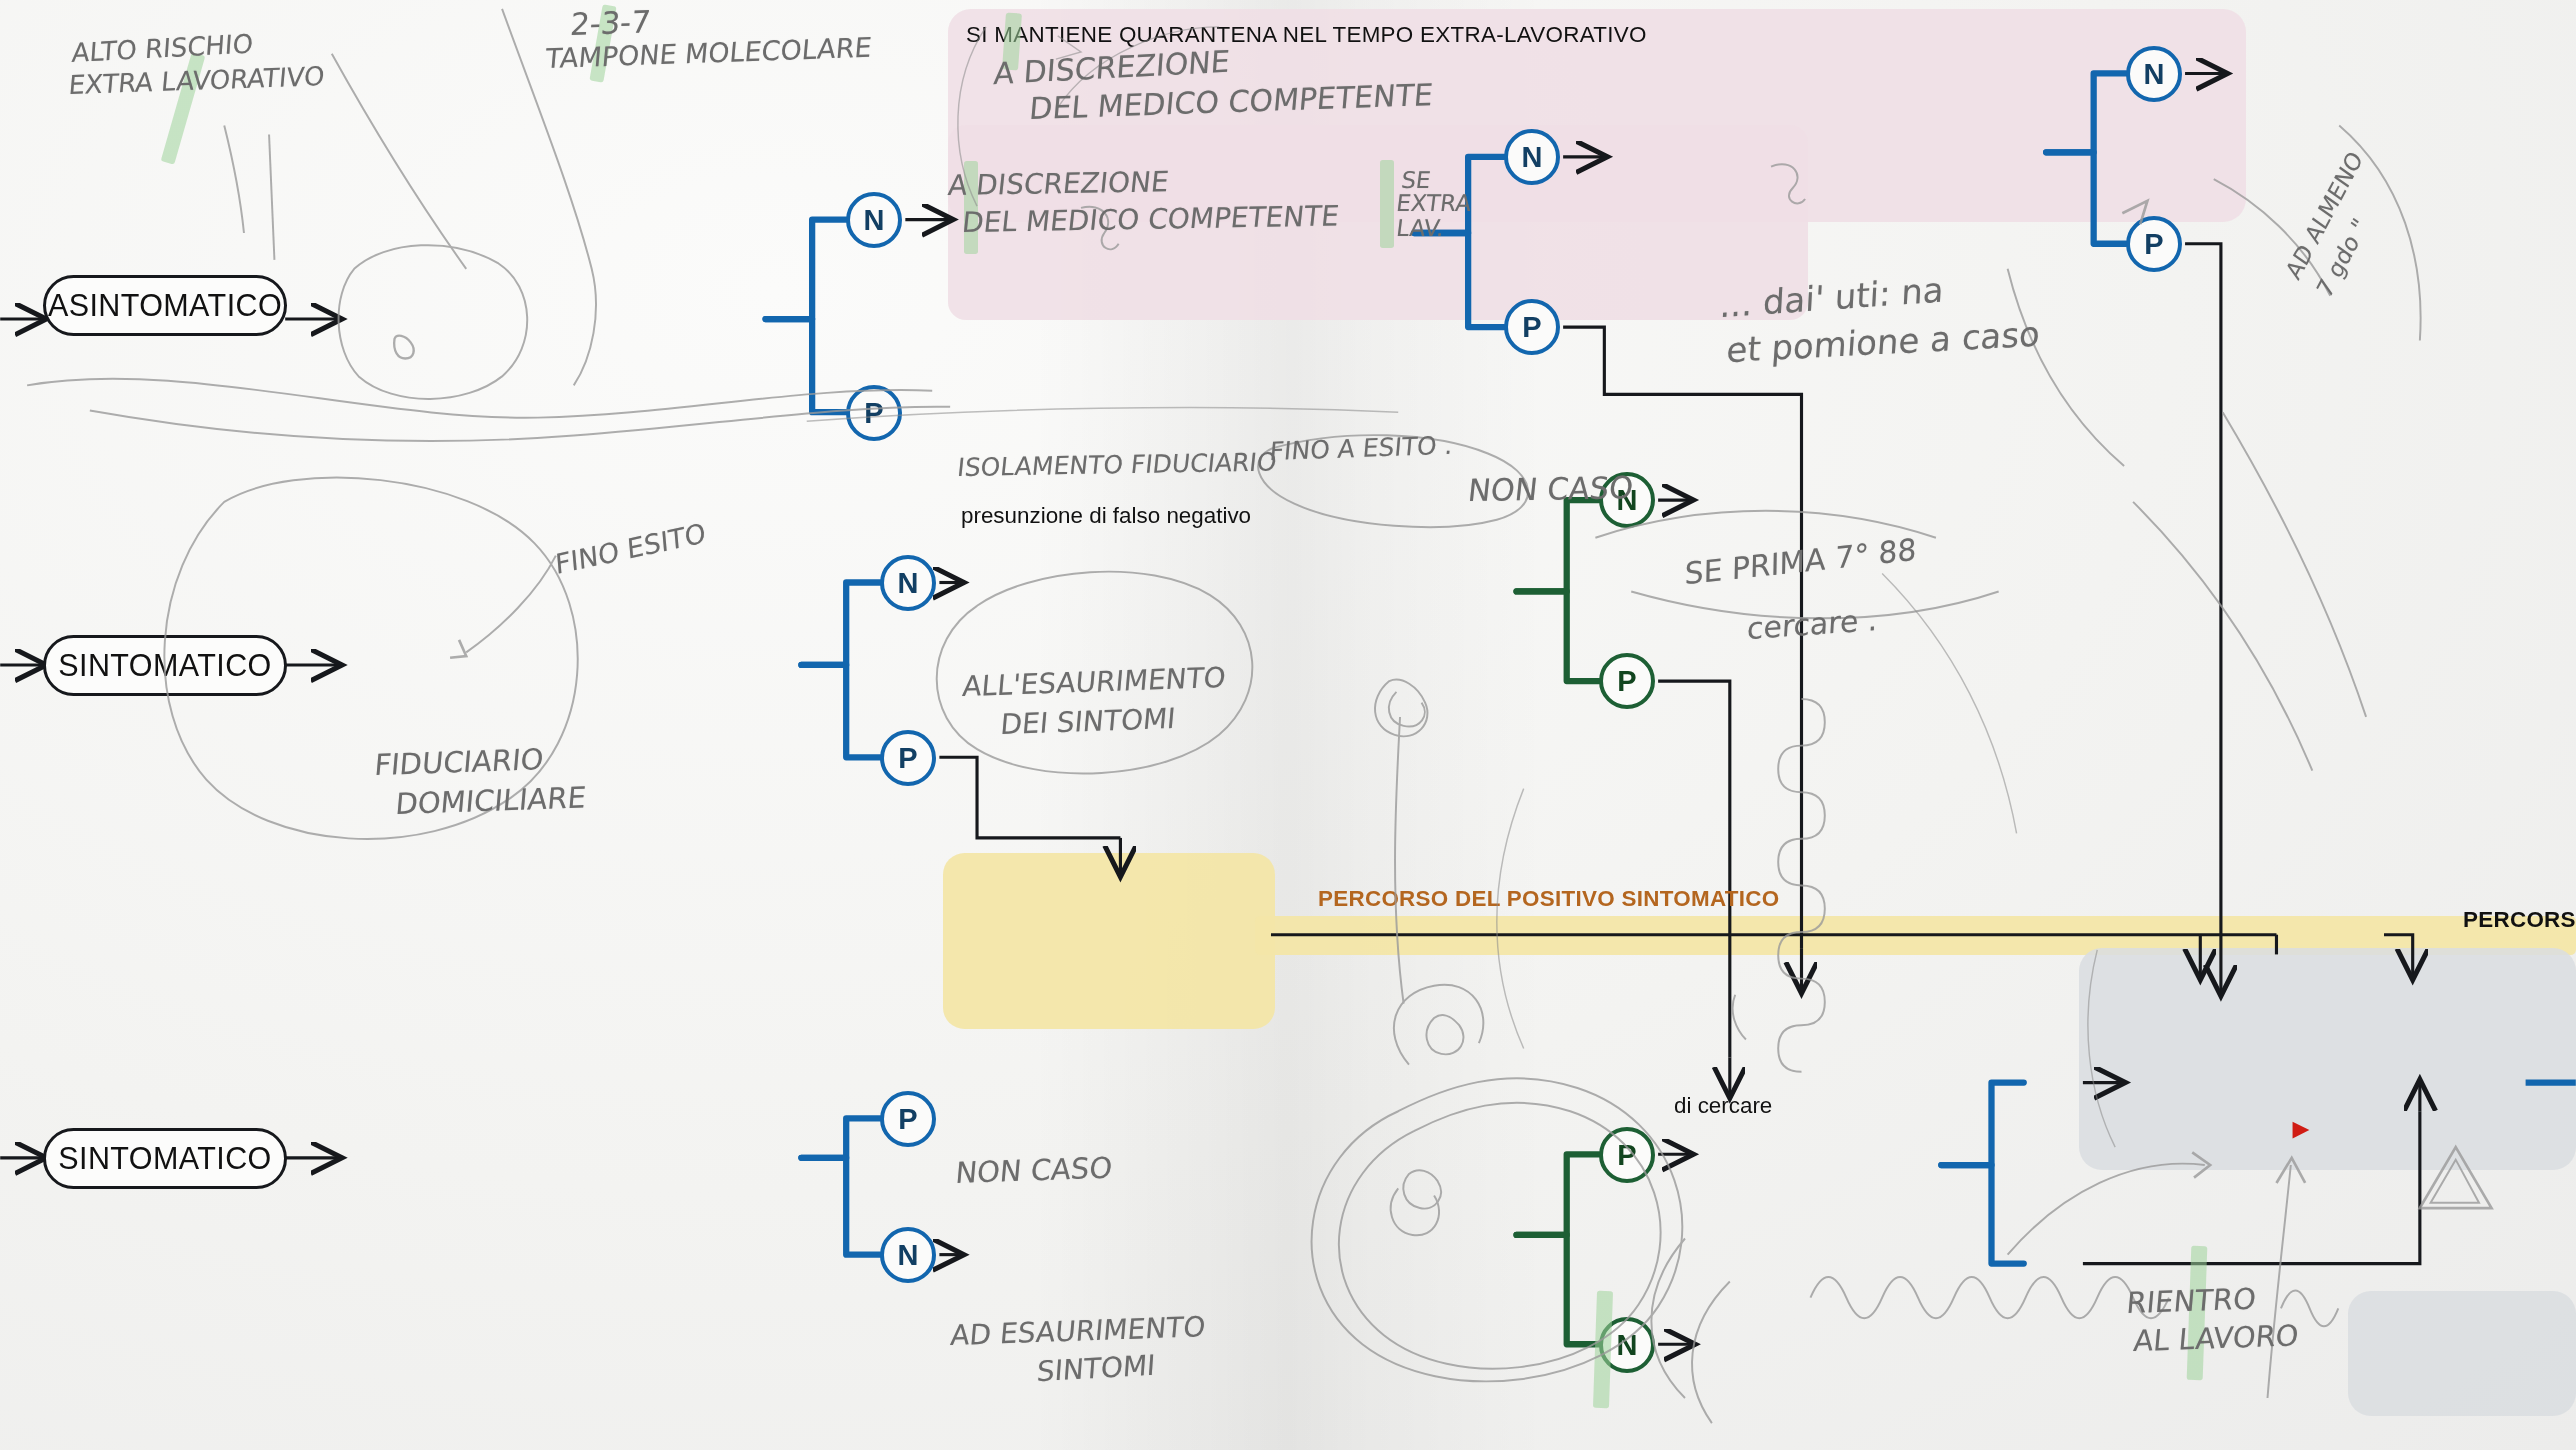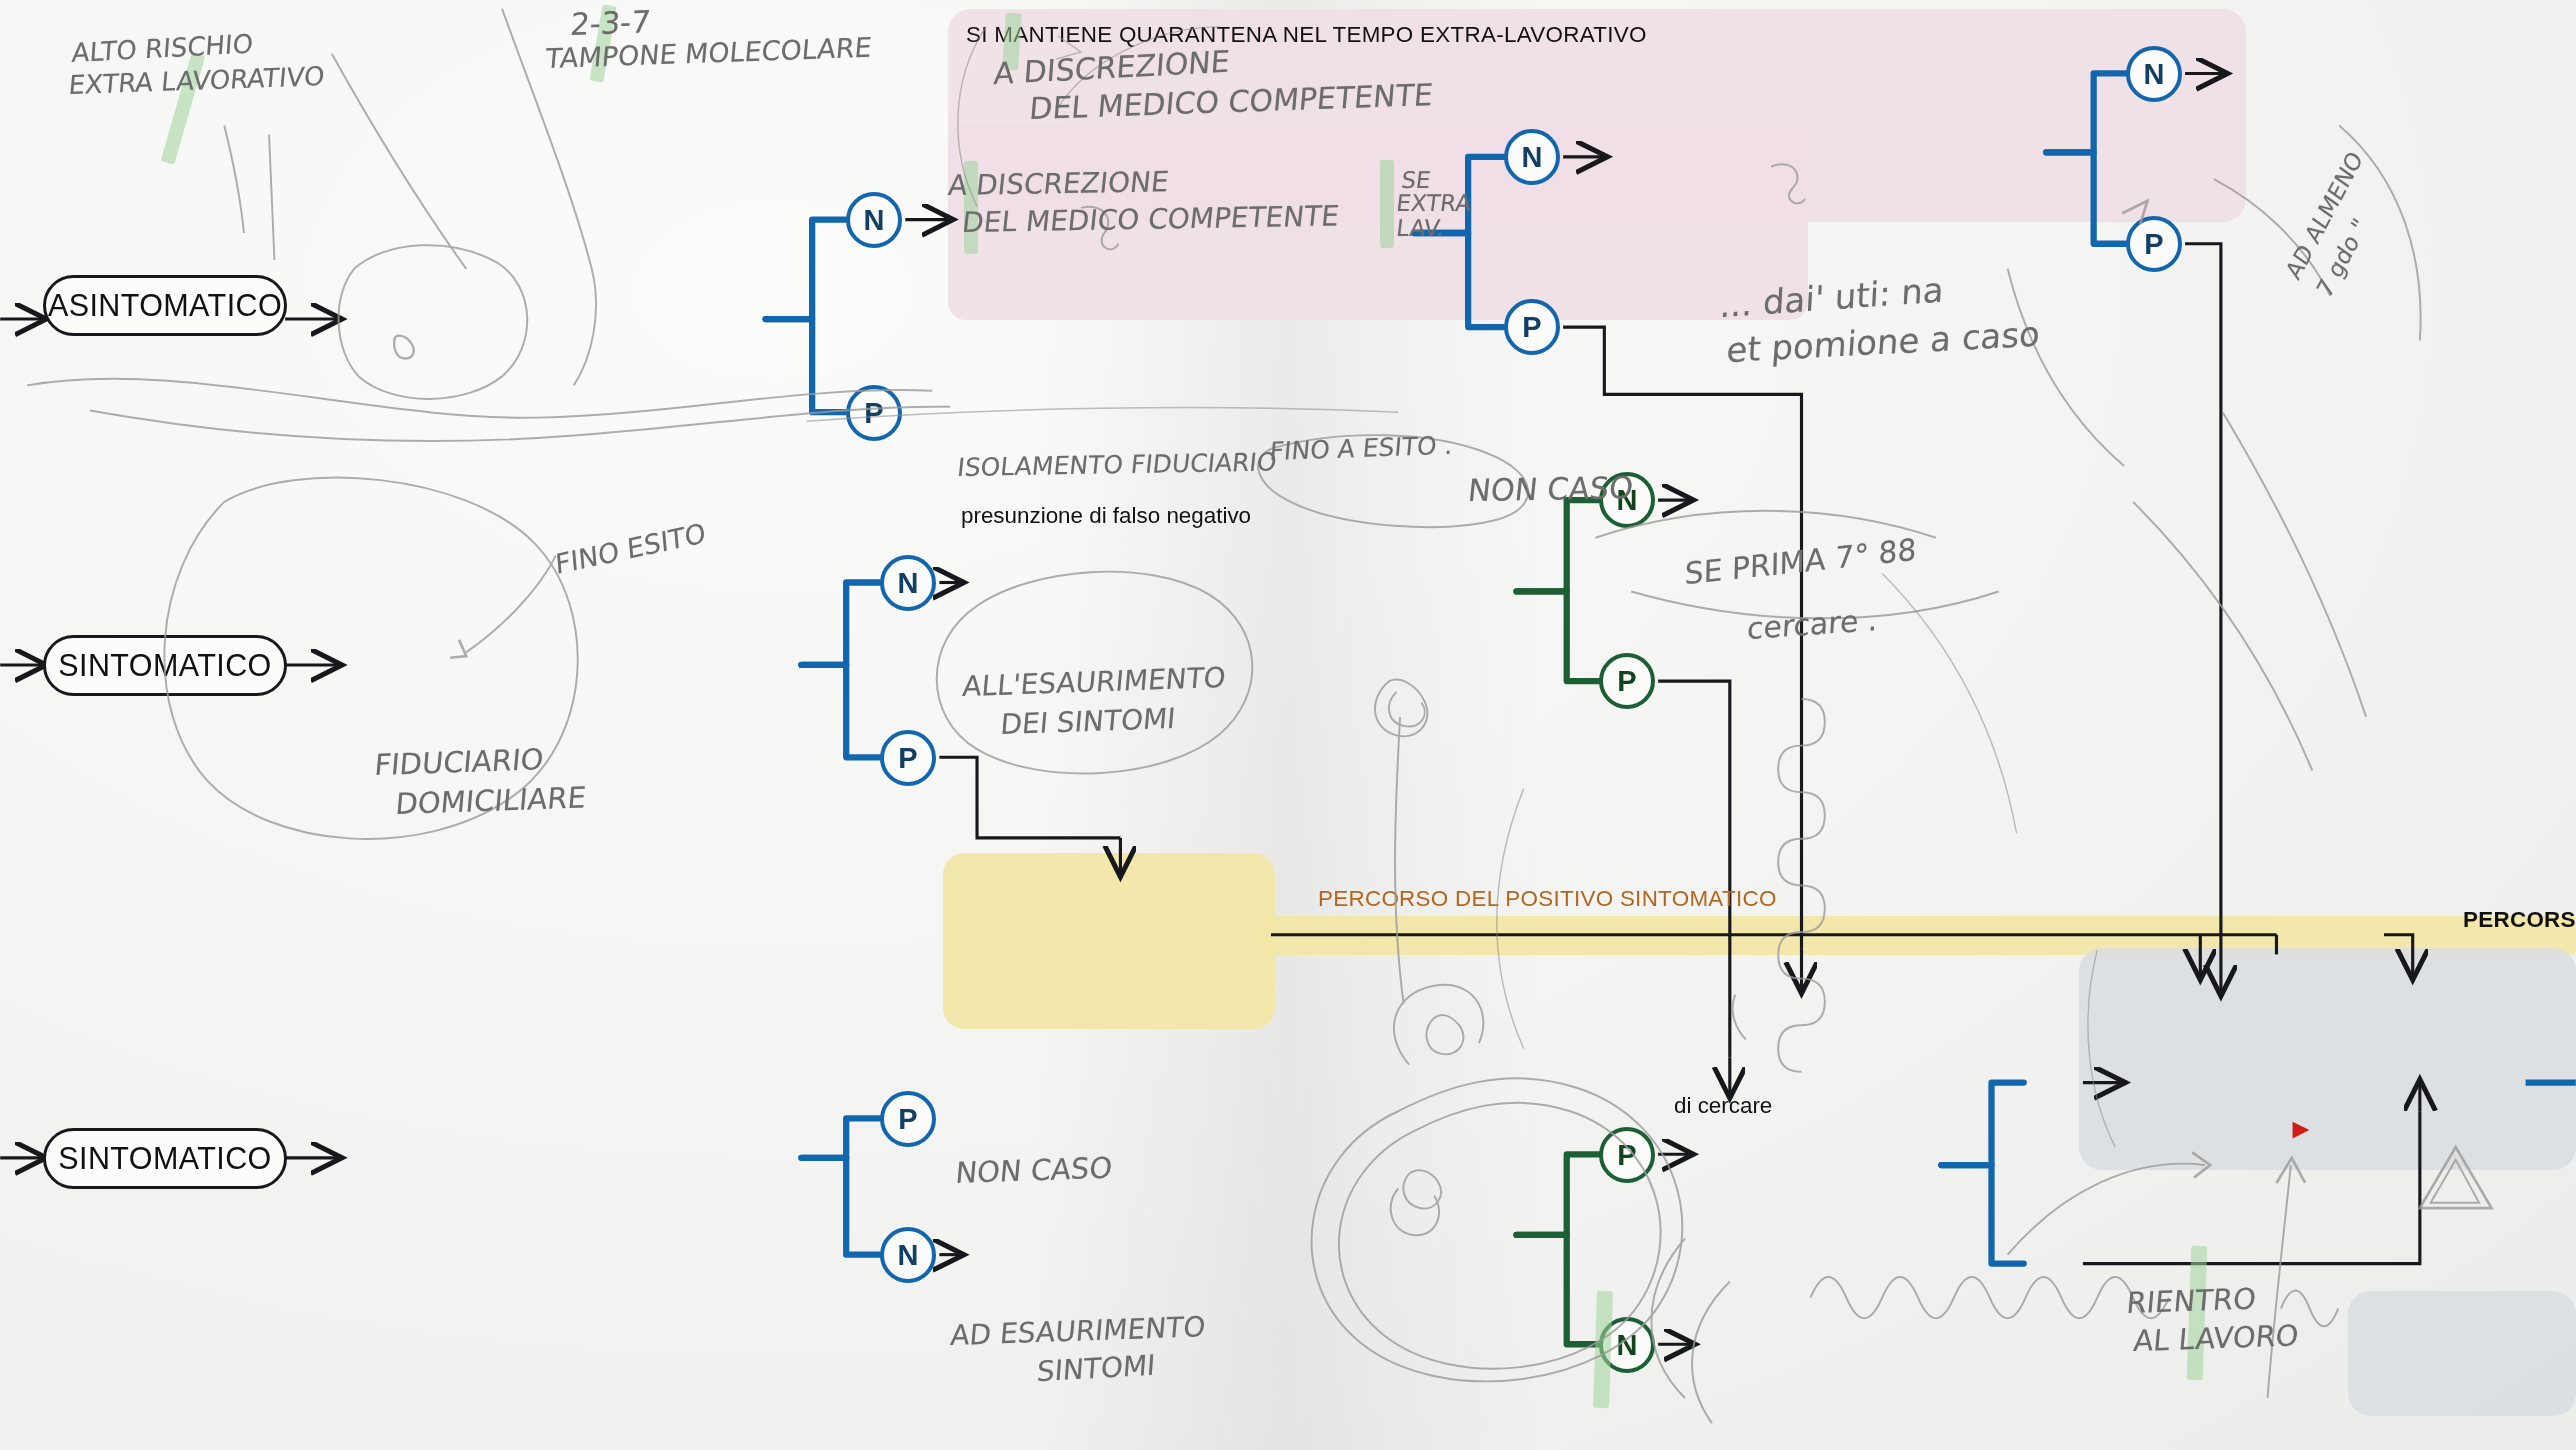--- a/index.html
+++ b/index.html
@@ -77,21 +77,21 @@
   }
   .hl-yellow{
     position:absolute;background:#f3e6a8;border-radius:21.5px;opacity:.95;
   }
   .hl-gray{
     position:absolute;background:#d9dde0;border-radius:23px;opacity:.85;
   }
   .band-label{
     position:absolute;font-size:22.4px;letter-spacing:0.3px;color:#111;white-space:nowrap;text-align:center;
   }
-  .band-label.orange{color:#b4661f;font-weight:400;}
+  .band-label.orange{color:#b4661f;font-weight:700;}
   .small-note{position:absolute;font-size:22.4px;color:#111;white-space:nowrap;margin-top:28px;}
 
   
   .hand{
     position:absolute;
     font-family:"DejaVu Sans", sans-serif;
     color:#6c6c6c;
     white-space:pre;
     pointer-events:none;
     text-shadow:0 0 0.9px rgba(120,120,120,.35);

